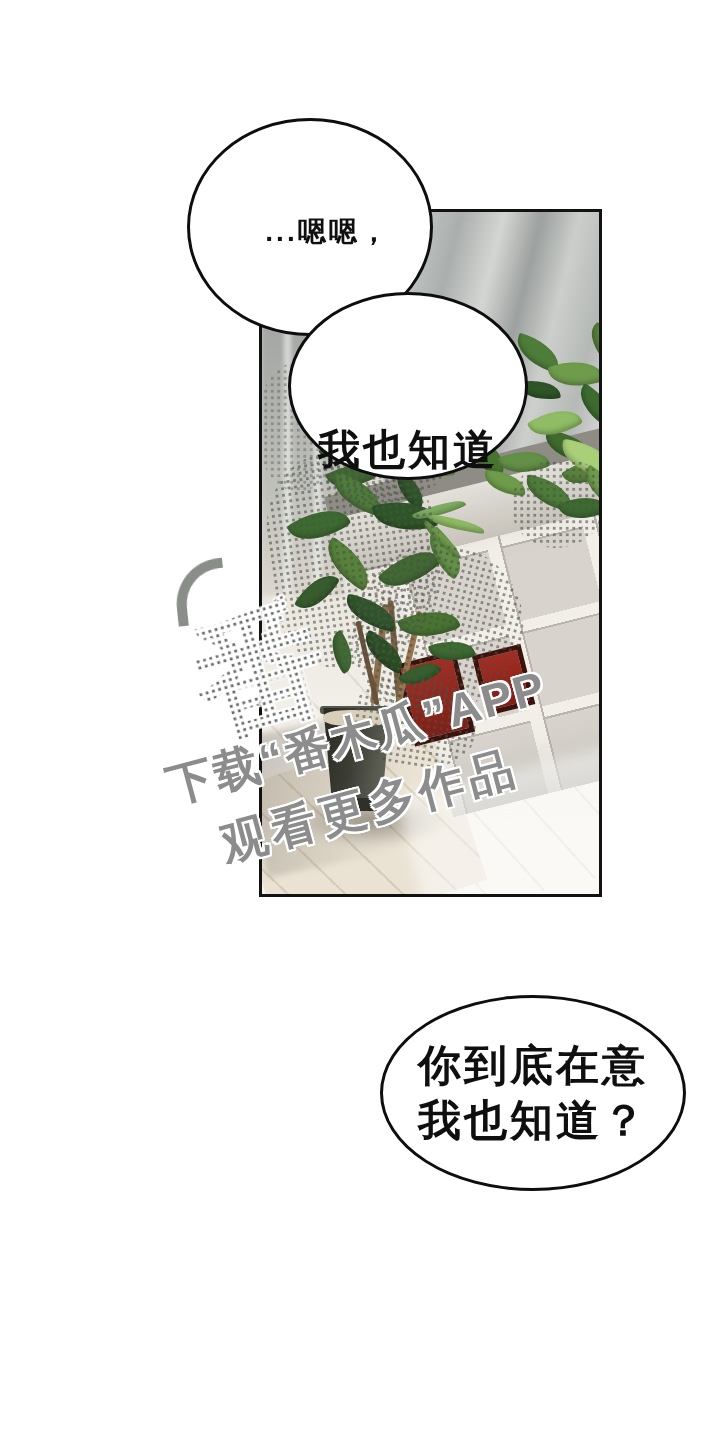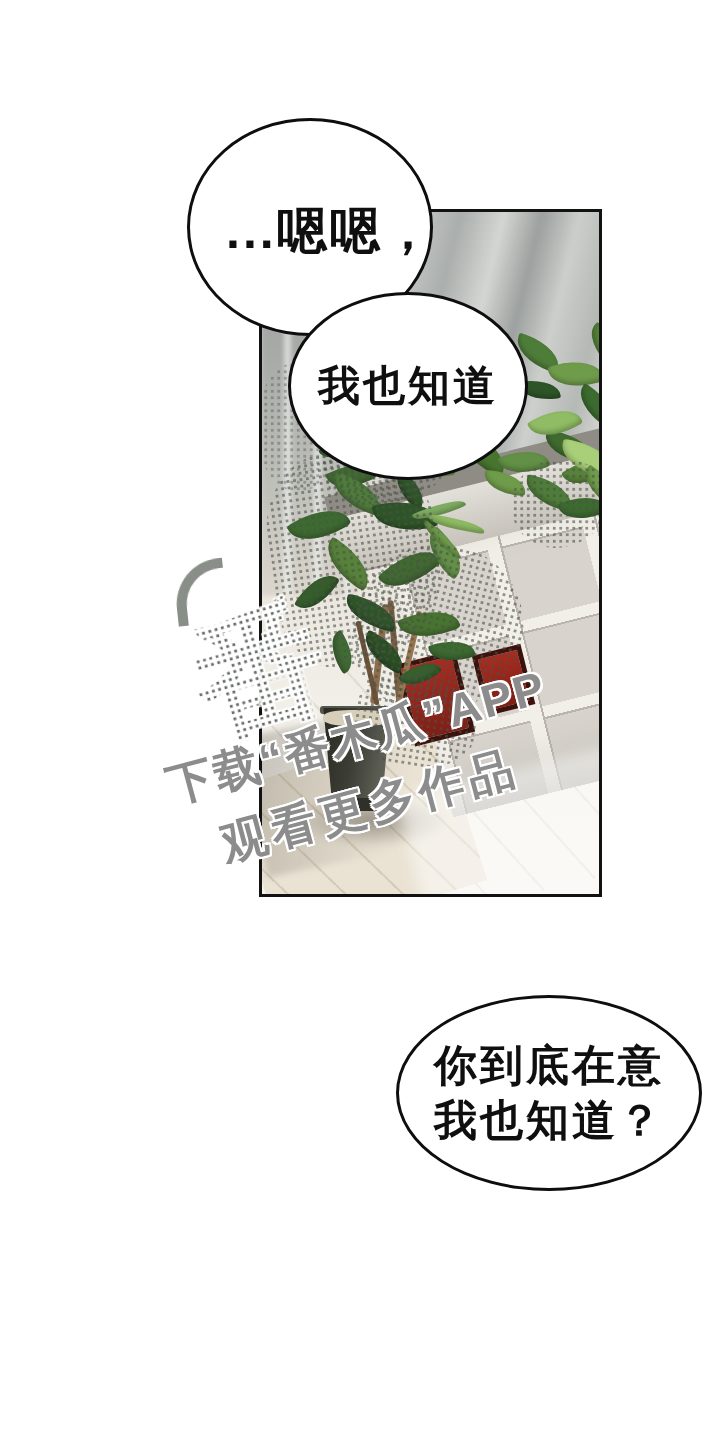--- a/index.html
+++ b/index.html
@@ -103,25 +103,25 @@
     }
   }
 
   
   .bubble{
     position:absolute;background:#ffffff;border:3.5px solid #0e0e0e;border-radius:50%;
     box-sizing:border-box;display:flex;flex-direction:column;align-items:center;justify-content:center;
     z-index:10;font-weight:700;color:#0f0f0f;
   }
   .bline{white-space:nowrap;}
-  .b1{left:187px;top:118px;width:246px;height:218px;font-size:50px;line-height:55px;letter-spacing:3px;
-      align-items:flex-start;padding-left:36px;padding-top:8px;}
-  .b2{left:288px;top:292px;width:240px;height:188px;font-size:42px;line-height:54px;letter-spacing:3px;}
+  .b1{left:187px;top:118px;width:246px;height:218px;font-size:28px;line-height:55px;letter-spacing:3px;
+      align-items:center;padding-left:36px;padding-top:8px;}
+  .b2{left:288px;top:292px;width:240px;height:188px;font-size:42px;line-height:54px;letter-spacing:3px;justify-content:flex-end;}
   .b3{left:291px;top:798px;width:268px;height:220px;font-size:42px;line-height:53px;letter-spacing:3px;padding-top:24px;}
-  .b4{left:396px;top:995px;width:306px;height:196px;font-size:43px;line-height:55px;letter-spacing:3px;}
+  .b4{left:380px;top:995px;width:306px;height:196px;font-size:43px;line-height:55px;letter-spacing:3px;}
 </style>
 </head>
 <body>
 
 <div class="page">
 
   <div class="panel">
     <div class="railing"></div>
     <div class="window-band"></div>
     <div class="floor-seams"></div>

